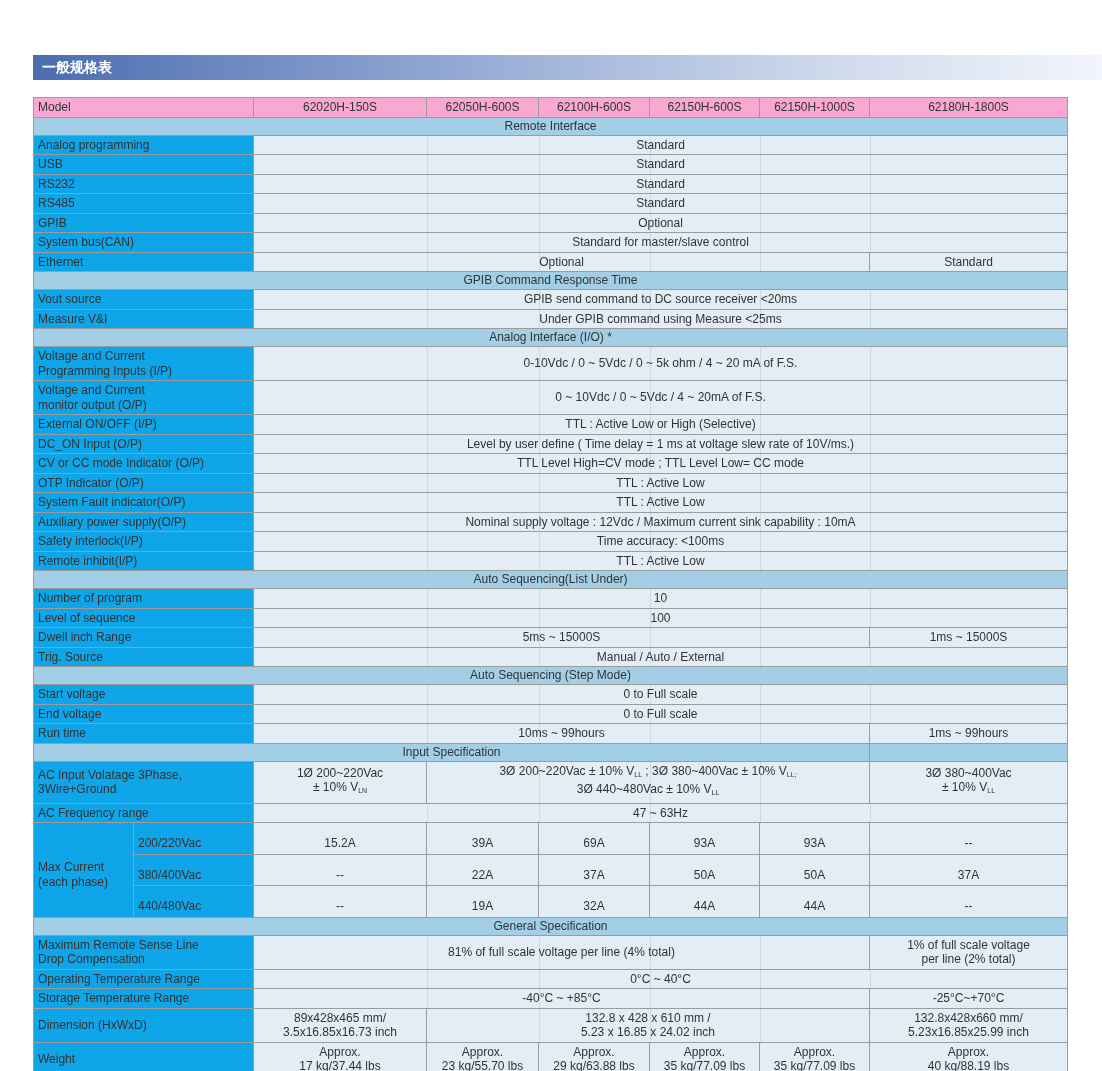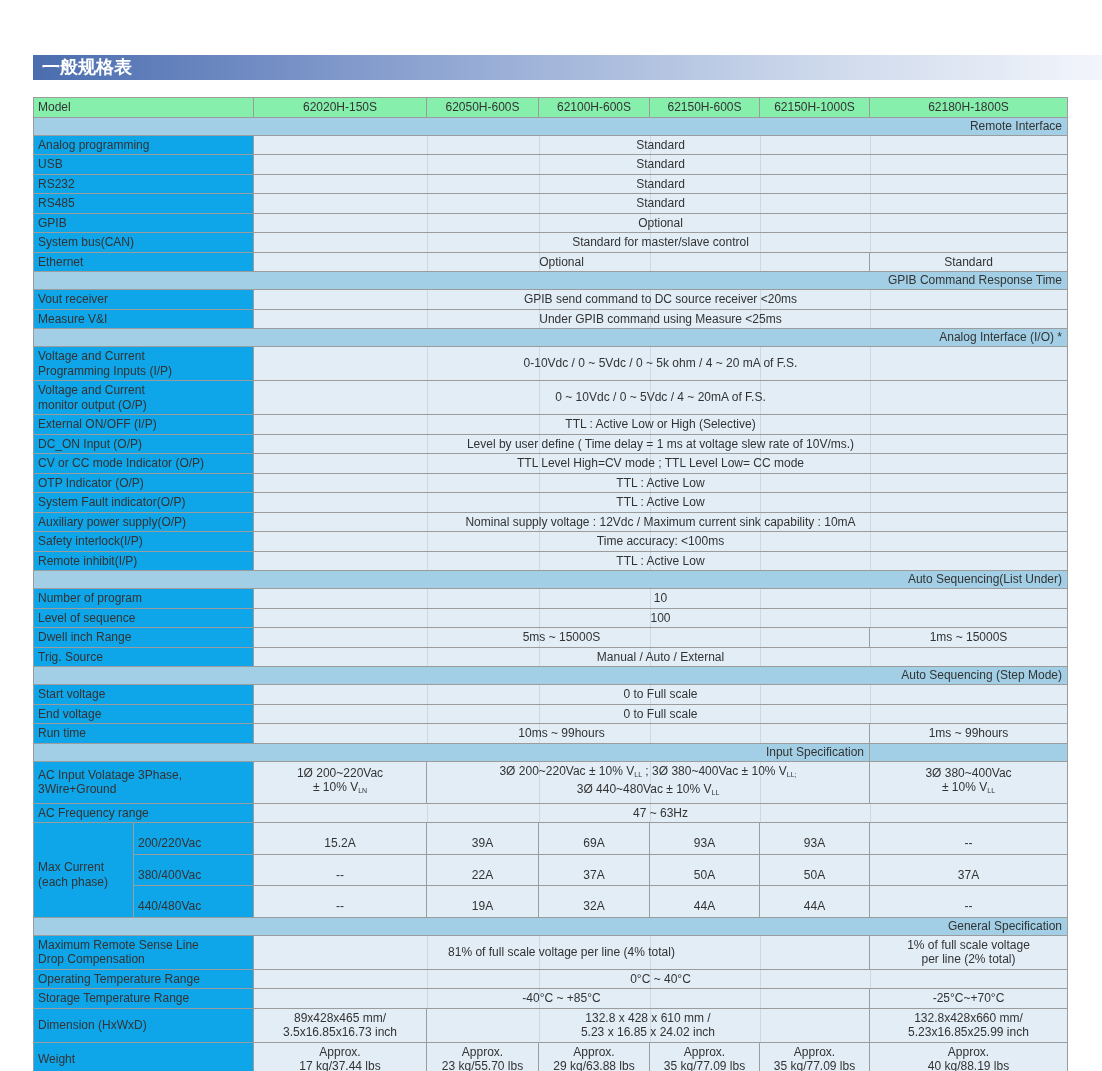--- a/index.html
+++ b/index.html
@@ -2,32 +2,32 @@
 <html><head>
 <meta charset="utf-8">
 <style>
   html,body{margin:0;padding:0;}
   body{
     width:1102px;height:1071px;overflow:hidden;background:#ffffff;
     font-family:"Liberation Sans","DejaVu Sans",sans-serif;
   }
   .titlebar{
     margin:55px 0 8px 33px;width:1069px;height:25px;line-height:25px;
-    padding-left:9px;box-sizing:border-box;color:#ffffff;font-weight:bold;font-size:18px;
+    padding-left:9px;box-sizing:border-box;color:#ffffff;font-weight:bold;font-size:14px;
     background:linear-gradient(to right,#4a6dae 0%,#6c88c1 18%,#9db1d8 45%,#cfdaec 75%,#f2f5fb 100%);
   }
   table.spec{
     margin:17px 0 0 33px;border-collapse:collapse;table-layout:fixed;
     width:1034px;font-size:12px;color:#333333;
   }
   td{border:1px solid #9c9c9c;overflow:hidden;vertical-align:middle;}
   .lbl{background:#0ea5e9;text-align:left;padding:2px 4px;white-space:pre-line;line-height:14.5px;}
   .val{background:#e2edf6;text-align:center;padding:2px 3px;white-space:pre-line;line-height:14.5px;}
-  .hcell{background:#86efac;margin-top:24px;}
-  .sec{background:#a2cfe6;text-align:right;padding:1px 5px;line-height:15px;}
+  .hcell{background:#f9a8d4;margin-top:24px;}
+  .sec{background:#a2cfe6;text-align:center;padding:1px 5px;line-height:15px;}
   .secsplit{border-left-color:#c6dcea;}
   tr.sub td{padding-top:13px;padding-bottom:3px;}
   .ss{font-size:7px;vertical-align:-2px;letter-spacing:0;}
   .m6,.m5,.m4{background-repeat:no-repeat;}
   .m6{background-image:linear-gradient(#c9d9e5,#c9d9e5),linear-gradient(#c9d9e5,#c9d9e5),linear-gradient(#c9d9e5,#c9d9e5),linear-gradient(#c9d9e5,#c9d9e5),linear-gradient(#c9d9e5,#c9d9e5);
        background-size:1px 100%;background-position:173px 0,285px 0,396px 0,506px 0,616px 0;}
   .m5{background-image:linear-gradient(#c9d9e5,#c9d9e5),linear-gradient(#c9d9e5,#c9d9e5),linear-gradient(#c9d9e5,#c9d9e5),linear-gradient(#c9d9e5,#c9d9e5);
        background-size:1px 100%;background-position:173px 0,285px 0,396px 0,506px 0;}
   .m4{background-image:linear-gradient(#c9d9e5,#c9d9e5),linear-gradient(#c9d9e5,#c9d9e5),linear-gradient(#c9d9e5,#c9d9e5);
        background-size:1px 100%;background-position:112px 0,223px 0,333px 0;}
@@ -89,21 +89,21 @@
       </tr>
       <tr>
         <td colspan="2" class="lbl">Ethernet</td>
         <td colspan="5" class="val m5">Optional</td>
         <td colspan="1" class="val">Standard</td>
       </tr>
       <tr>
         <td colspan="8" class="sec">GPIB Command Response Time</td>
       </tr>
       <tr>
-        <td colspan="2" class="lbl">Vout receiver</td>
+        <td colspan="2" class="lbl">Vout source</td>
         <td colspan="6" class="val m6">GPIB send command to DC source receiver &lt;20ms</td>
       </tr>
       <tr>
         <td colspan="2" class="lbl">Measure V&amp;I</td>
         <td colspan="6" class="val m6">Under GPIB command using Measure &lt;25ms</td>
       </tr>
       <tr>
         <td colspan="8" class="sec">Analog Interface (I/O) *</td>
       </tr>
       <tr>

